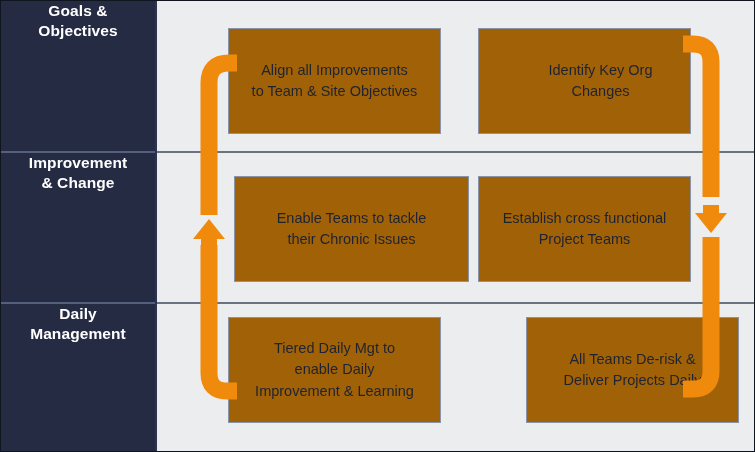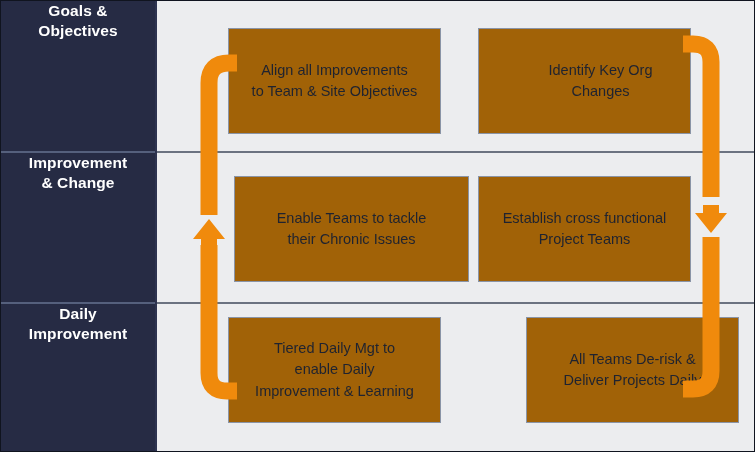--- a/index.html
+++ b/index.html
@@ -92,21 +92,21 @@
   <div class="side-divider" style="top:150px;"></div>
 
   <div class="side-cell" style="top:152px;height:149px;">
     <div class="side-label">Improvement
 &amp; Change</div>
   </div>
   <div class="side-divider" style="top:301px;"></div>
 
   <div class="side-cell" style="top:303px;height:149px;">
     <div class="side-label">Daily
-Improvement</div>
+Management</div>
   </div>
 
   <div class="side-edge"></div>
 
   <div class="row-sep" style="top:150px;left:156px;"></div>
   <div class="row-sep" style="top:301px;left:156px;"></div>
 
   <div class="nodebox" style="left:227px;top:27px;width:213px;height:106px;">
     <div class="txt">Align all Improvements
 to Team &amp; Site Objectives</div>

